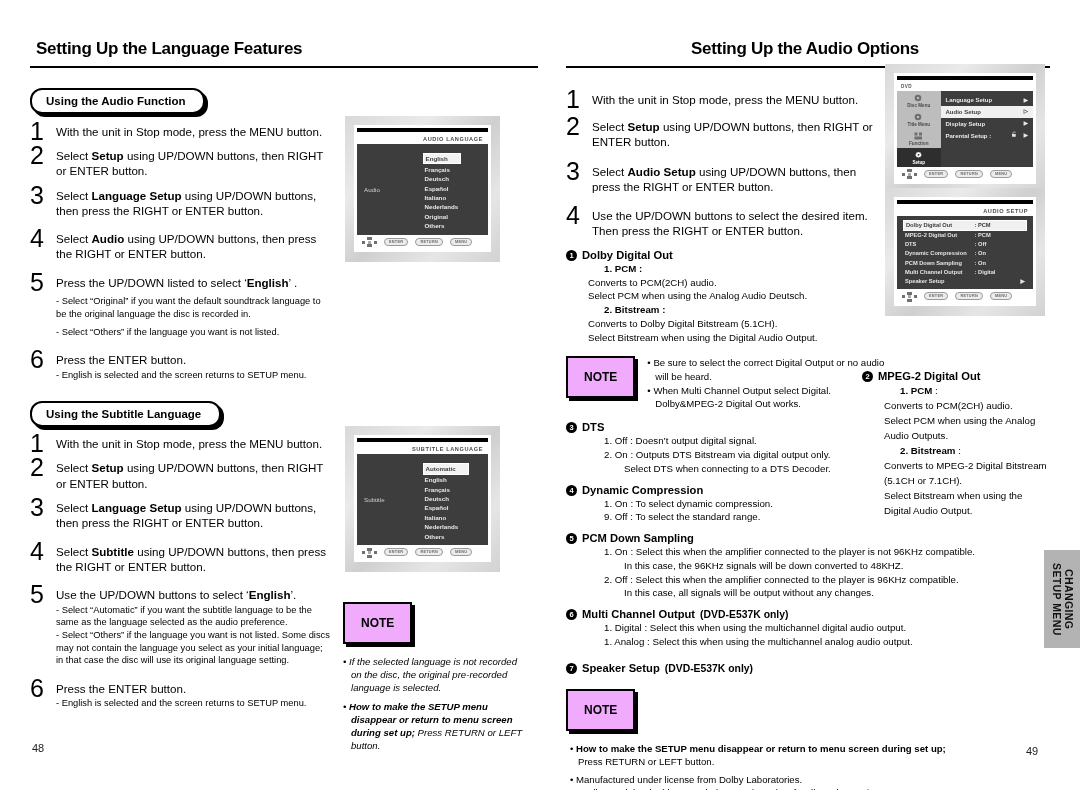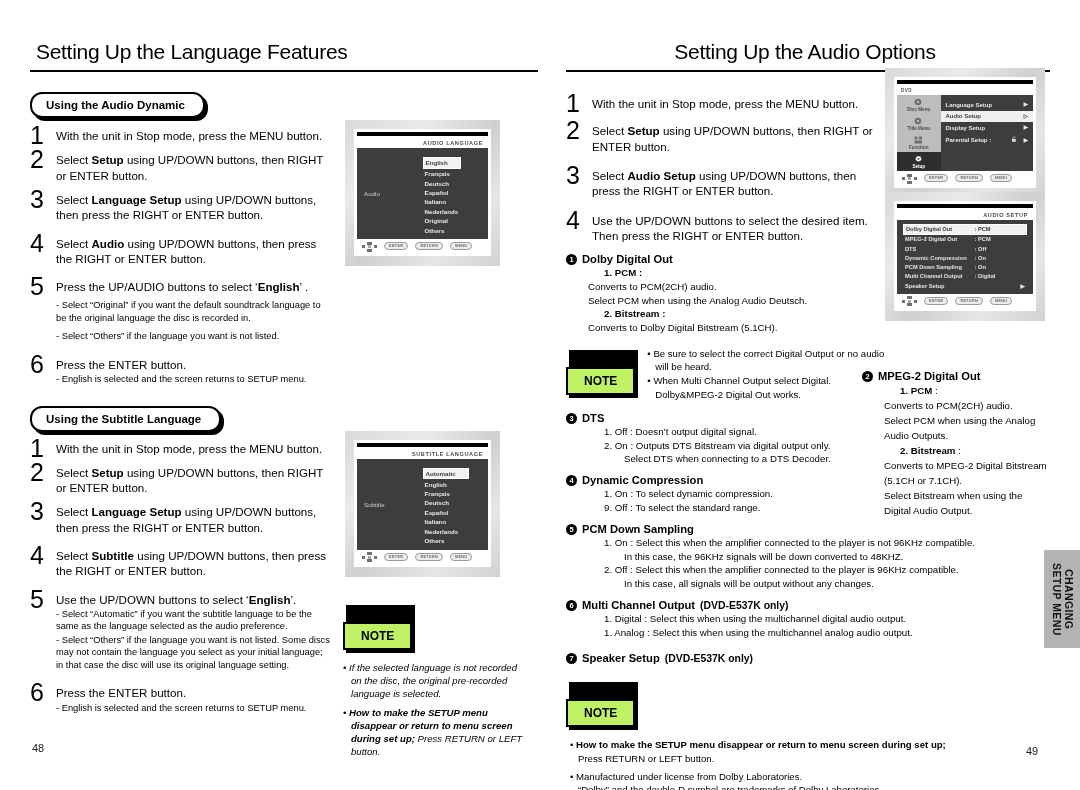--- a/index.html
+++ b/index.html
@@ -11,21 +11,21 @@
     overflow: hidden;
   }
   .page { position: relative; width: 1080px; height: 790px; }
 
   
   .col-left  { position: absolute; left: 30px;  top: 40px; width: 508px; height: 720px; }
   .col-right { position: absolute; left: 566px; top: 40px; width: 484px; height: 720px; }
 
   
   .page-title {
-    font-size: 21px; font-weight: normal; letter-spacing: -0.3px;
+    font-size: 17px; font-weight: bold; letter-spacing: -0.3px;
     line-height: 1.1; white-space: nowrap;
   }
   .title-left  { text-align: left; padding: 0 0 7px 6px; }
   .title-right { text-align: center; padding: 0 6px 7px 0; }
   .title-rule { border-bottom: 2.5px solid #000; width: 100%; }
 
   
   .pill-wrap { position: relative; display: inline-block; margin-top: 22px; }
   .pill {
     border: 2.2px solid #000; border-radius: 12px;
@@ -46,23 +46,23 @@
     font-family: "Liberation Sans", sans-serif;
   }
   .step-body { font-size: 11.6px; line-height: 1.32; }
   .step-body b { font-weight: bold; }
   .sub-note { font-size: 9.3px; line-height: 1.34; margin-top: 3px; }
   .sub-note.tight { margin-top: 1px; }
 
   
   .note-badge-wrap { position: relative; display: inline-block; }
   .note-badge {
-    border: 2px solid #000; background: #bef264;
-    padding: 5px 16px; font-size: 12px; font-weight: bold;
-    position: relative; z-index: 2; text-align: center; margin-top: 20px;
+    border: 2px solid #000; background: #f0abfc;
+    padding: 12px 16px; font-size: 12px; font-weight: bold;
+    position: relative; z-index: 2; text-align: center;
   }
   .note-badge-shadow {
     position: absolute; left: 3px; top: 3px; right: -3px; bottom: -3px;
     background: #000; z-index: 1;
   }
   .note-list { font-size: 9.6px; line-height: 1.38; }
   .note-list li { list-style: none; padding-left: 8px; text-indent: -8px; margin-bottom: 5px; }
   .note-list li:before { content: "\2022  "; }
   .note-list b { font-weight: bold; }
 
@@ -179,21 +179,21 @@
 <div class="page">
 
   <div class="col-left">
 
     <div class="page-title title-left">Setting Up the Language Features</div>
     <div class="title-rule"></div>
 
     
     <div class="pill-wrap" style="margin-top:20px;">
       <div class="pill-shadow"></div>
-      <div class="pill">Using the Audio Dynamic</div>
+      <div class="pill">Using the Audio Function</div>
     </div>
 
     
     <div style="position:relative; margin-top:10px;">
       <div style="width:300px;">
         <div class="step">
           <div class="step-num">1</div>
           <div class="step-body">With the unit in Stop mode, press the MENU button.</div>
         </div>
         <div class="step">
@@ -244,21 +244,21 @@
             </div>
           </div>
         </div>
       </div>
     </div>
 
     
     <div style="width:300px; margin-top:13px;">
       <div class="step">
         <div class="step-num">5</div>
-        <div class="step-body"><span>Press the UP/AUDIO buttons to select ‘</span><b>English</b><span>’ .</span></div>
+        <div class="step-body"><span>Press the UP/DOWN listed to select ‘</span><b>English</b><span>’ .</span></div>
         <div class="sub-note" style="margin-top:5px;">- Select “Original” if you want the default soundtrack language to be the original language the disc is recorded in.</div>
         <div class="sub-note" style="margin-top:6px;">- Select “Others” if the language you want is not listed.</div>
       </div>
       <div class="step" style="margin-top:14px;">
         <div class="step-num">6</div>
         <div class="step-body">Press the ENTER button.</div>
         <div class="sub-note tight">- English is selected and the screen returns to SETUP menu.</div>
       </div>
     </div>
 
@@ -525,20 +525,21 @@
       <div class="item-head">
         <span class="bullet-num">1</span>
         <span>Dolby Digital Out</span>
       </div>
       <div class="item-body">
         <div class="l2"><b>1. PCM :</b></div>
         <div>Converts to PCM(2CH) audio.</div>
         <div>Select PCM when using the Analog Audio Deutsch.</div>
         <div class="l2"><b>2. Bitstream :</b></div>
         <div>Converts to Dolby Digital Bitstream (5.1CH).</div>
+        <div>Select Bitstream when using the Digital Audio Output.</div>
       </div>
     </div>
 
     <div style="display:flex; gap:12px; align-items:flex-start; margin-top:12px; width:320px;">
       <div class="note-badge-wrap" style="flex:0 0 auto;">
         <div class="note-badge-shadow"></div>
         <div class="note-badge">NOTE</div>
       </div>
       <ul class="note-list" style="flex:1 1 auto;">
         <li style="margin-bottom:1px;">Be sure to select the correct Digital Output or no audio will be heard.</li>

